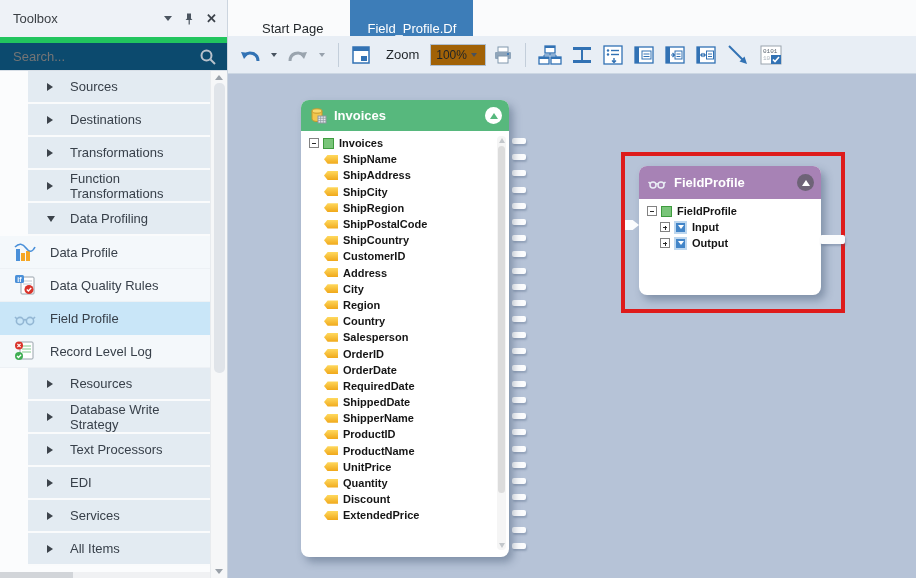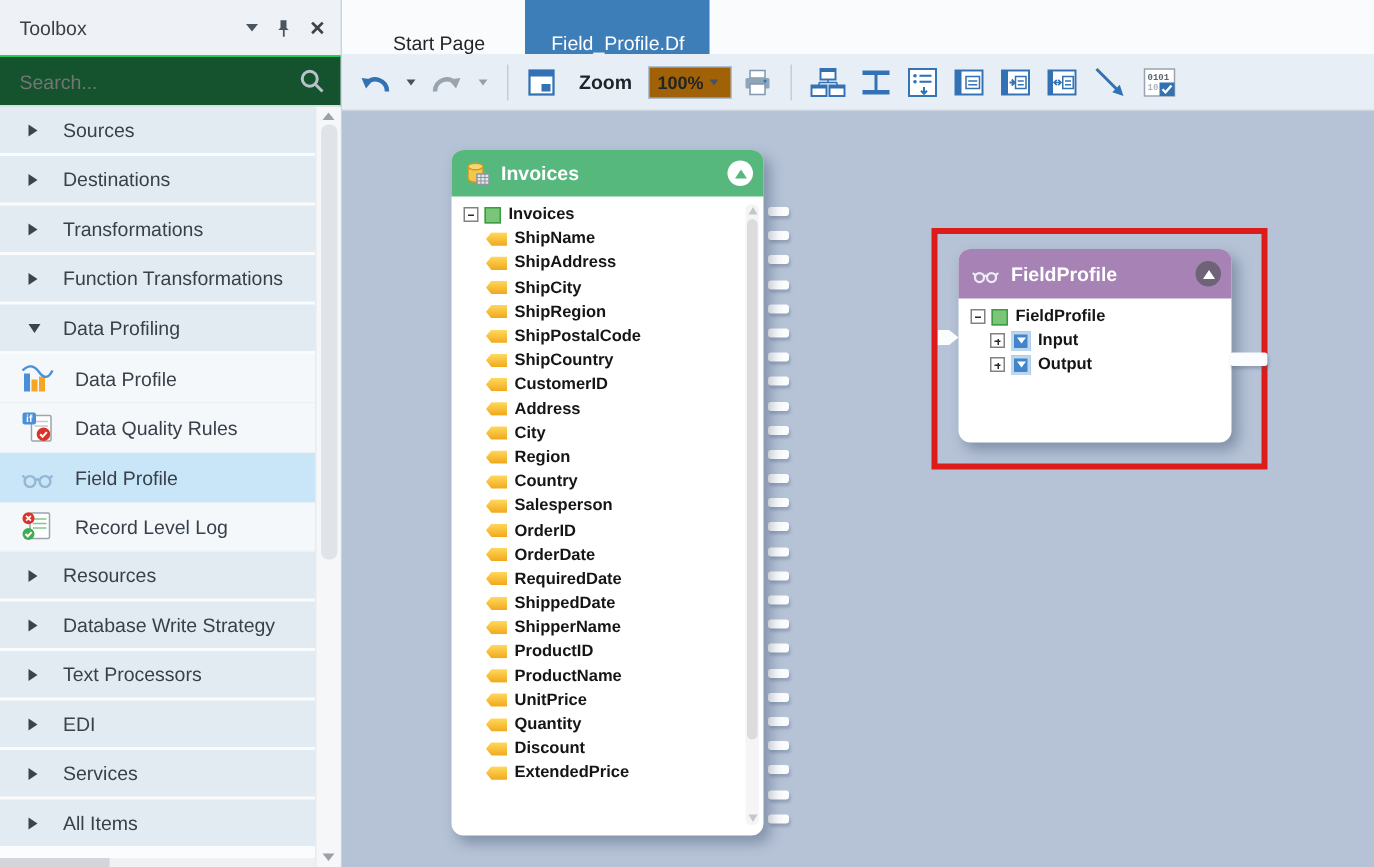--- a/index.html
+++ b/index.html
@@ -6,44 +6,44 @@
   body { font-family:"Liberation Sans", sans-serif; }
   .app { width:916px; height:578px; display:flex; background:#fff; overflow:hidden; position:relative; }
 
   
   .toolbox { width:228px; background:#eef2f7; border-right:1px solid #ccd5df; display:flex; flex-direction:column; }
   .tb-header { height:37px; display:flex; align-items:center; padding:0 10px 0 13px; }
   .tb-title { font-size:13px; color:#3a3f44; flex:1; }
   .tb-hicons { display:flex; align-items:center; gap:10px; }
   .caret-down { width:0; height:0; border-left:4px solid transparent; border-right:4px solid transparent; border-top:5px solid #4b5560; }
   .close-x { font-size:13px; color:#3c434b; font-weight:bold; line-height:1; }
-  .tb-search { height:34px; background:#14532d; border-top:1px solid #22c55e; border-bottom:1px solid #d8dfe7; display:flex; align-items:center; padding:0 10px 0 13px; }
+  .tb-search { height:34px; background:#0c4a6e; border-top:6px solid #22c55e; border-bottom:1px solid #d8dfe7; display:flex; align-items:center; padding:0 10px 0 13px; }
   .tb-search input { flex:1; border:none; outline:none; font-size:13px; color:#9a9fa5; font-family:"Liberation Sans",sans-serif; background:transparent; }
   .tb-list { flex:1; position:relative; background:#fbfcfd; overflow:hidden; }
   .tb-rows { position:absolute; left:0; top:0; right:17px; bottom:6px; overflow:hidden; }
-  .cat-row { height:33px; background:#e3ebf2; border-bottom:2px solid #fafbfc; display:flex; align-items:center; padding-left:19px; font-size:13px; color:#38404a; cursor:pointer; }
+  .cat-row { height:33px; background:#e3ebf2; border-bottom:2px solid #fafbfc; display:flex; align-items:center; padding-left:19px; font-size:13px; color:#38404a; cursor:pointer;margin-left:28px; }
   .cat-arrow-r { width:0; height:0; border-top:4px solid transparent; border-bottom:4px solid transparent; border-left:6px solid #3c434b; margin-right:17px; }
   .cat-arrow-d { width:0; height:0; border-left:4px solid transparent; border-right:4px solid transparent; border-top:6px solid #3c434b; margin-right:15px; }
   .sub-row { height:33px; background:#f4f8fb; border-bottom:1px solid #edf1f5; display:flex; align-items:center; padding-left:13px; font-size:13px; color:#38404a; cursor:pointer; }
   .sub-row.selected { background:#c9e6f8; border-bottom:1px solid #c9e6f8; }
   .sub-icon { width:24px; height:24px; margin-right:13px; flex:none; }
   .tb-vscroll { position:absolute; right:0; top:0; bottom:0; width:17px; background:#f6f7f8; border-left:1px solid #e8ebee; display:flex; flex-direction:column; align-items:center; padding:4px 0; }
   .vs-track { flex:1; width:11px; position:relative; margin:3px 0; }
   .vs-thumb { position:absolute; top:0; width:11px; height:60%; background:#e0e4e9; border-radius:5px; }
   .tri-up { width:0; height:0; border-left:4px solid transparent; border-right:4px solid transparent; border-bottom:5px solid #9aa1a9; }
   .tri-dn { width:0; height:0; border-left:4px solid transparent; border-right:4px solid transparent; border-top:5px solid #9aa1a9; }
   .tb-hscroll { position:absolute; left:0; bottom:0; right:17px; height:6px; background:#f0f1f3; }
   .tb-hthumb { width:73px; height:6px; background:#d2d5d9; }
 
   
   .right { flex:1; display:flex; flex-direction:column; min-width:0; }
   .tabstrip { height:36px; background:#fafbfc; display:flex; align-items:stretch; padding-left:17px; }
   .tab { display:flex; align-items:flex-end; padding:0 17px; font-size:13px; color:#1f2428; cursor:pointer; }
   .tab.active { background:#3d7db8; color:#ffffff; margin-left:10px; }
-  .toolbar { height:38px; background:#e8eef5; border-bottom:1px solid #ccd7e3; display:flex; align-items:center; padding:0 9px; gap:5px;font-weight:bold; }
+  .toolbar { height:38px; background:#e8eef5; border-bottom:1px solid #ccd7e3; display:flex; align-items:center; padding:0 9px; gap:5px; }
   .tbtn { height:26px; display:flex; align-items:center; justify-content:center; padding:0 2px; cursor:pointer; }
   .tsep { width:1px; height:24px; background:#c3ceda; margin:0 5px; }
   .caret-sm { width:0; height:0; border-left:3.5px solid transparent; border-right:3.5px solid transparent; border-top:4px solid #47525e; margin:0 3px; }
   .caret-sm.dim { border-top-color:#97a1ac; }
   .zoom-label { font-size:13px; color:#1f2428; margin:0 6px 0 8px; }
   .zoom-combo { width:56px; height:22px; background:#a16207; border:1px solid #aebfd2; display:flex; align-items:center; padding:0 5px; font-size:12px; color:#1f2428; cursor:pointer; }
   .zoom-combo .caret-sm { margin-left:auto; }
 
   .canvas { flex:1; position:relative; background:#b6c3d7; overflow:hidden; }
 

